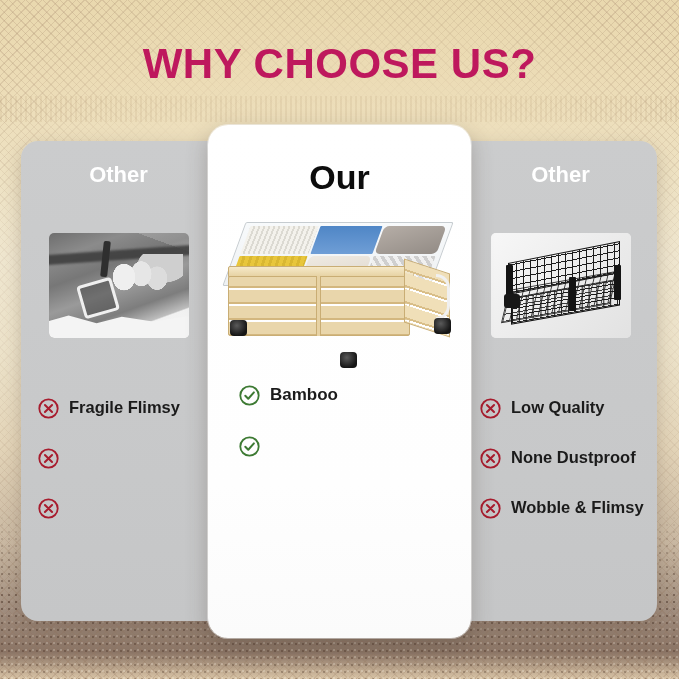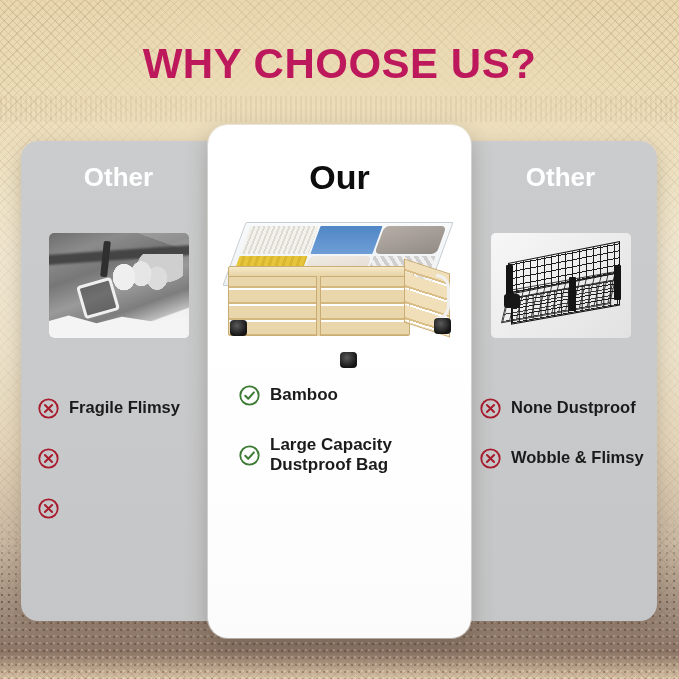--- a/index.html
+++ b/index.html
@@ -106,21 +106,21 @@
     z-index: 3;
   }
   .side.left  { left: 21px; }
   .side.right { left: 463px; }
 
   .side-title {
     position: absolute;
     top: 21px;
     left: 0; right: 0;
     text-align: center;
-    font-size: 26px;
+    font-size: 22px;
     font-weight: bold;
     color: #ffffff;
   }
 
   .thumb {
     position: absolute;
     top: 92px;
     left: 28px;
     width: 140px;
     height: 105px;
@@ -450,20 +450,27 @@
       <div class="wire-foot"></div>
     </div>
   </div>
 
   <div class="feat-list">
     <div class="feat">
       <svg class="ico" viewBox="0 0 24 24">
         <circle cx="12" cy="12" r="9.6" fill="none" stroke="#a81c2e" stroke-width="1.9"></circle>
         <path d="M8.3 8.3 L15.7 15.7 M15.7 8.3 L8.3 15.7" stroke="#a81c2e" stroke-width="2.1" stroke-linecap="round"></path>
       </svg>
+      <span class="feat-text">Low Quality</span>
+    </div>
+    <div class="feat">
+      <svg class="ico" viewBox="0 0 24 24">
+        <circle cx="12" cy="12" r="9.6" fill="none" stroke="#a81c2e" stroke-width="1.9"></circle>
+        <path d="M8.3 8.3 L15.7 15.7 M15.7 8.3 L8.3 15.7" stroke="#a81c2e" stroke-width="2.1" stroke-linecap="round"></path>
+      </svg>
       <span class="feat-text">None Dustproof</span>
     </div>
     <div class="feat">
       <svg class="ico" viewBox="0 0 24 24">
         <circle cx="12" cy="12" r="9.6" fill="none" stroke="#a81c2e" stroke-width="1.9"></circle>
         <path d="M8.3 8.3 L15.7 15.7 M15.7 8.3 L8.3 15.7" stroke="#a81c2e" stroke-width="2.1" stroke-linecap="round"></path>
       </svg>
       <span class="feat-text">Wobble &amp; Flimsy</span>
     </div>
   </div>
@@ -500,17 +507,15 @@
         <circle cx="12" cy="12" r="9.6" fill="none" stroke="#3d7a33" stroke-width="1.9"></circle>
         <path d="M7.6 12.3 L10.7 15.4 L16.6 8.8" fill="none" stroke="#3d7a33" stroke-width="2.1" stroke-linecap="round" stroke-linejoin="round"></path>
       </svg>
       <span class="feat-text">Bamboo</span>
     </div>
     <div class="feat two">
       <svg class="ico" viewBox="0 0 24 24">
         <circle cx="12" cy="12" r="9.6" fill="none" stroke="#3d7a33" stroke-width="1.9"></circle>
         <path d="M7.6 12.3 L10.7 15.4 L16.6 8.8" fill="none" stroke="#3d7a33" stroke-width="2.1" stroke-linecap="round" stroke-linejoin="round"></path>
       </svg>
-      <span class="feat-text" style="white-space:pre-line">Large Capacity
-Dustproof Bag</span>
     </div>
   </div>
 </div>
 
 </body></html>

